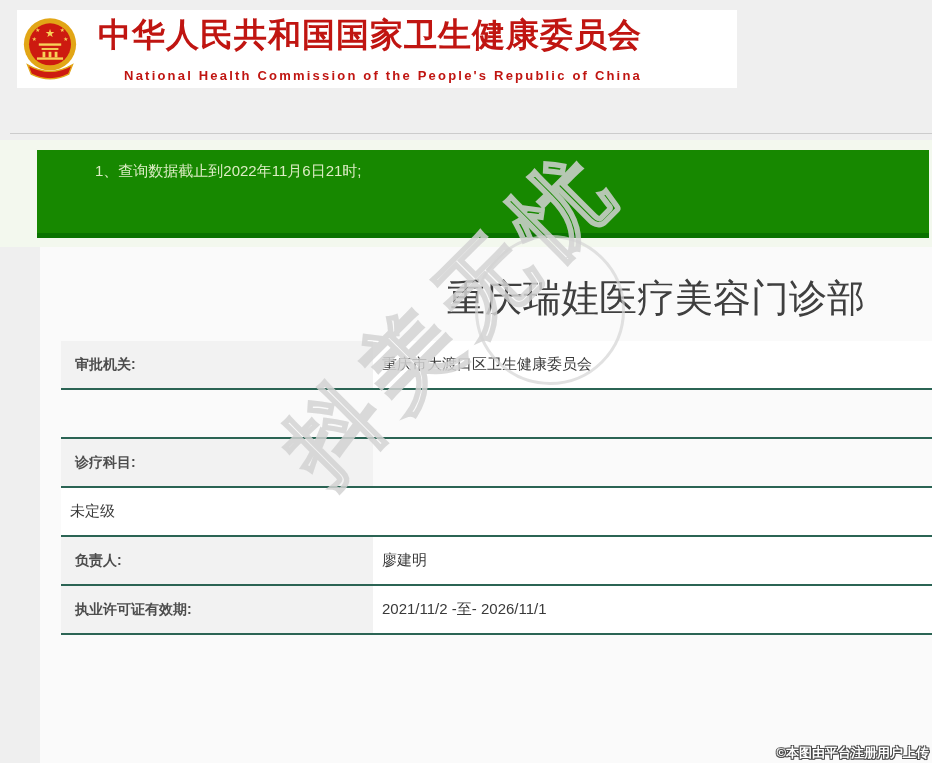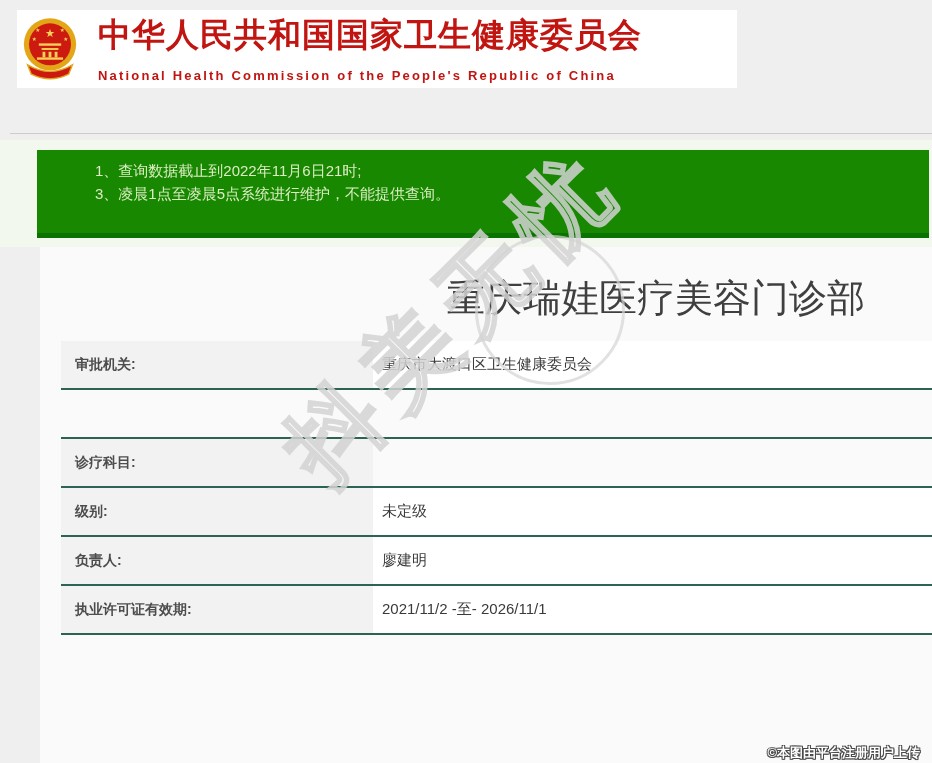--- a/index.html
+++ b/index.html
@@ -13,21 +13,21 @@
   .page { position: absolute; inset: 0; width: 932px; height: 763px; background: #efefef; }
 
   
   .banner {
     position: absolute; left: 17px; top: 10px;
     width: 720px; height: 78px;
     background: #ffffff;
     display: flex; align-items: center;
   }
   .emblem { width: 56px; height: 70px; margin-left: 5px; flex: 0 0 auto; }
-  .header-titles { margin-left: 20px; }
+  .header-titles { margin-left: 20px; text-align: right; }
   .title-cn {
     color: #c01511; font-size: 33px; font-weight: bold;
     letter-spacing: 1px; white-space: nowrap; line-height: 38px;
   }
   .title-en {
     color: #c01511; font-size: 13px; font-weight: bold;
     letter-spacing: 2.2px; white-space: nowrap; margin-top: 14px;
   }
   .divider { position: absolute; top: 133px; left: 10px; right: 0; height: 1px; background: #cccccc; }
 
@@ -72,21 +72,21 @@
     pointer-events: none;
   }
   .wm-circle {
     position: absolute; left: 475px; top: 235px; width: 150px; height: 150px;
     border: 3px solid rgba(212,212,212,0.7); border-radius: 50%;
     pointer-events: none;
   }
 
   
   .attribution {
-    position: absolute; right: 12px; bottom: 1px;
+    position: absolute; right: 3px; bottom: 1px;
     font-size: 13px; font-weight: bold; color: #ffffff; white-space: nowrap;
     text-shadow: -1px -1px 0 #4a4a4a, 1px -1px 0 #4a4a4a, -1px 1px 0 #4a4a4a,
                  1px 1px 0 #4a4a4a, 0 1px 0 #4a4a4a, 1px 0 0 #4a4a4a;
   }
 </style>
 </head>
 <body>
 
 <div class="page">
 
@@ -113,39 +113,37 @@
       <div class="title-cn">中华人民共和国国家卫生健康委员会</div>
       <div class="title-en">National Health Commission of the People's Republic of China</div>
     </div>
   </div>
 
   <div class="divider"></div>
 
   <div class="notice-wrap">
     <div class="notice-box">
       <div class="notice-line">1、查询数据截止到2022年11月6日21时;</div>
-      <div class="notice-line">3、凌晨1点至凌晨5点系统进行维护，不能提供查询。</div>
     </div>
   </div>
 
   <div class="content">
     <h1 class="record-title">重庆瑞娃医疗美容门诊部</h1>
 
     <div class="rtable">
       <div class="row">
         <div class="cell-label">审批机关:</div>
         <div class="cell-value">重庆市大渡口区卫生健康委员会</div>
       </div>
       <div class="row">
       </div>
       <div class="row">
         <div class="cell-label">诊疗科目:</div>
       </div>
       <div class="row">
-        <div class="cell-label">级别:</div>
         <div class="cell-value">未定级</div>
       </div>
       <div class="row">
         <div class="cell-label">负责人:</div>
         <div class="cell-value">廖建明</div>
       </div>
       <div class="row">
         <div class="cell-label">执业许可证有效期:</div>
         <div class="cell-value">2021/11/2 -至- 2026/11/1</div>
       </div>

